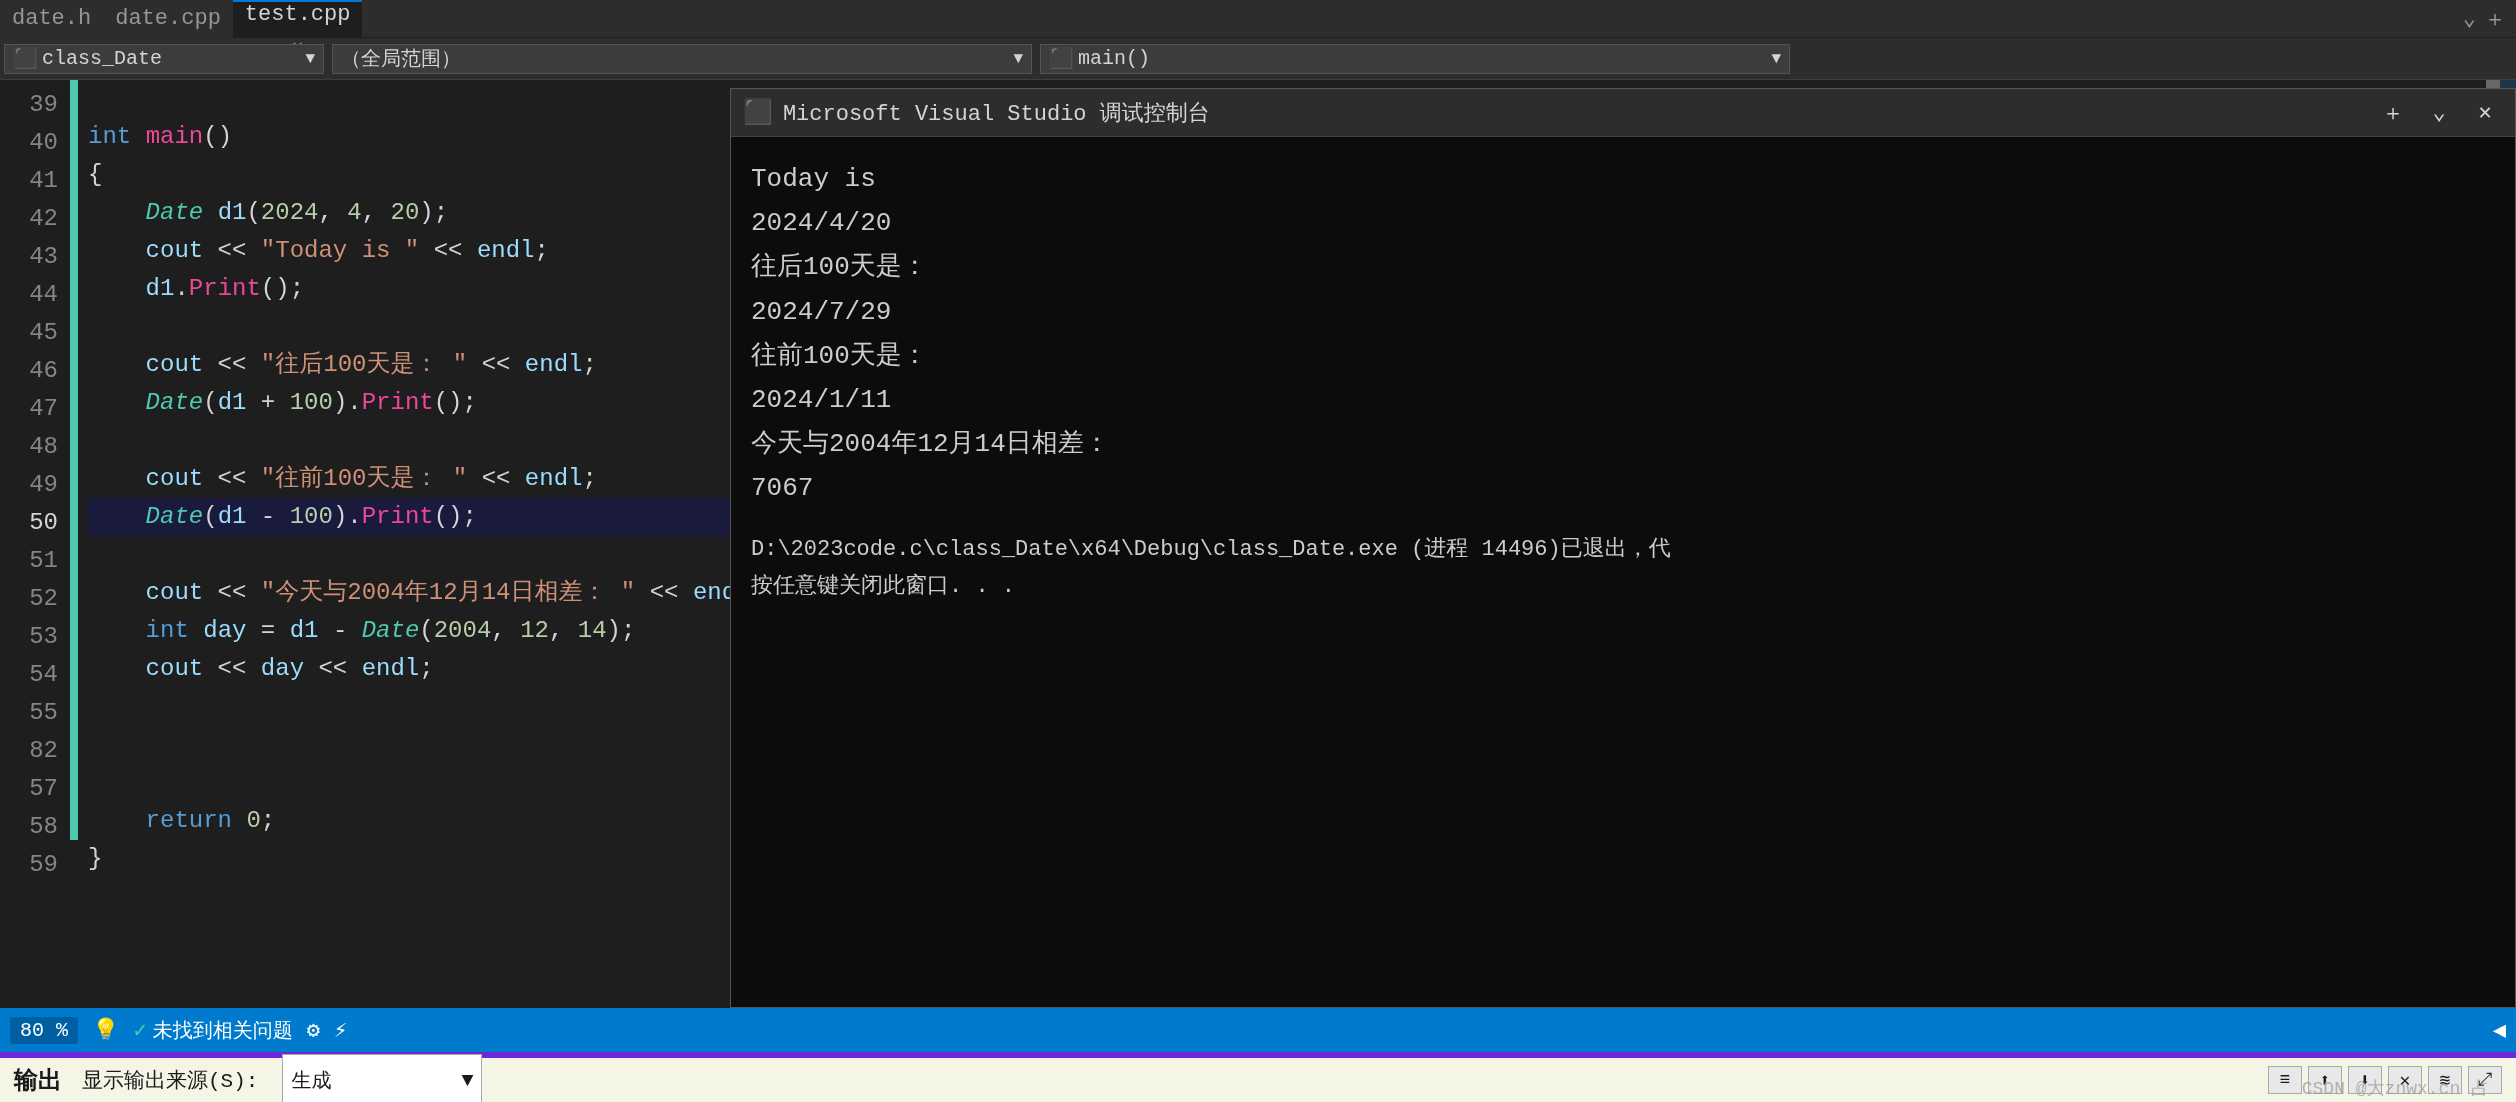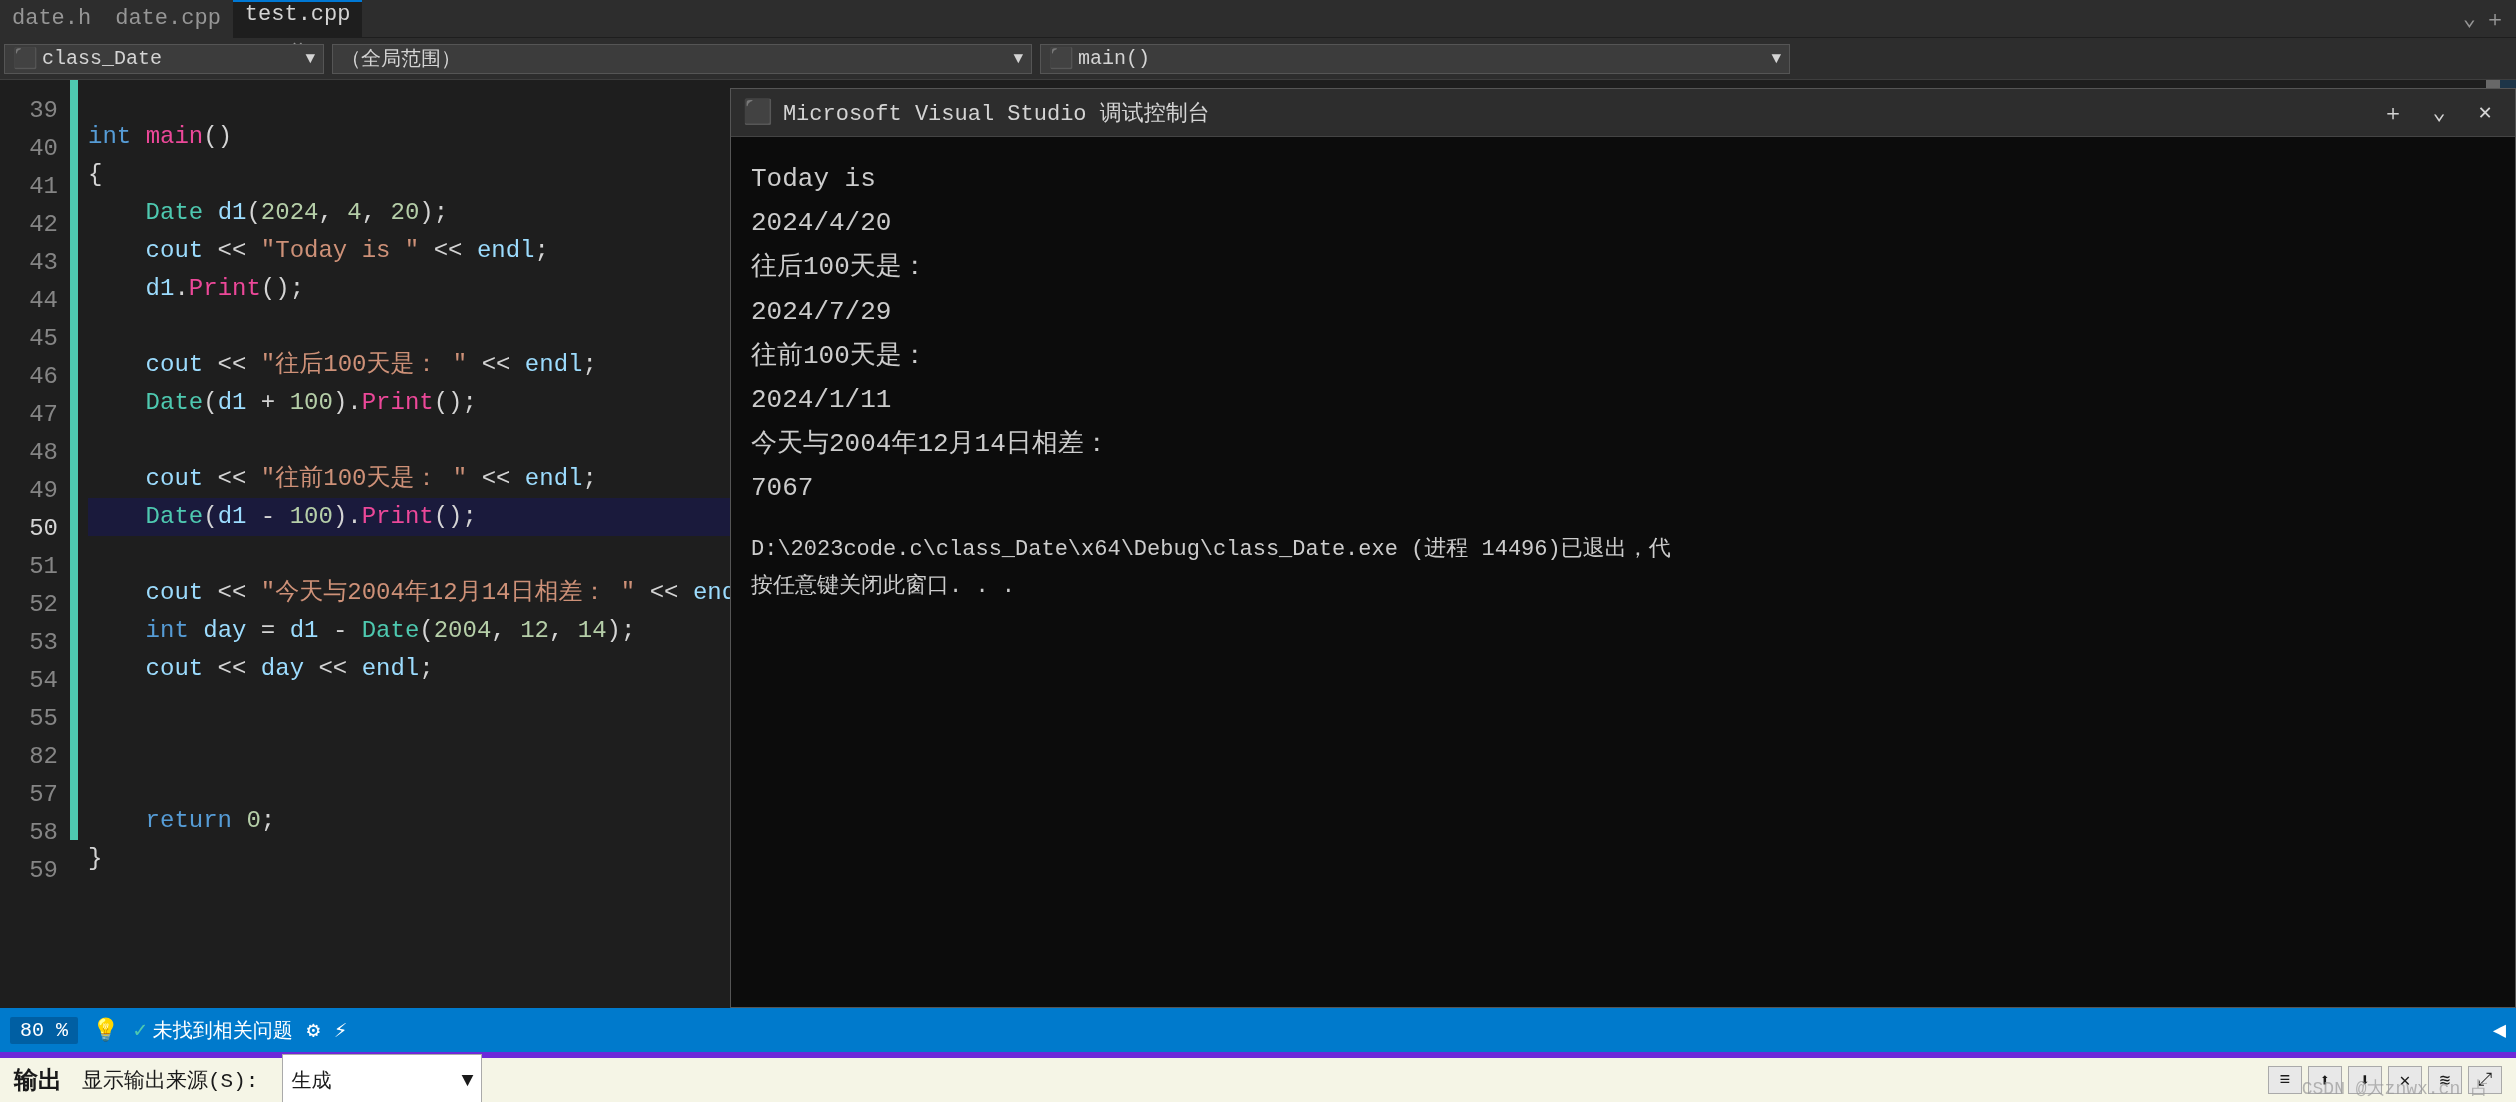--- a/index.html
+++ b/index.html
@@ -91,21 +91,21 @@
       display: flex;
       height: calc(100% - 38px - 42px - 44px - 50px);
       position: relative;
     }
 
     
     .line-numbers {
       background: #1e1e1e;
       color: #858585;
       text-align: right;
-      padding: 12px 12px 0 8px;
+      padding: 6px 12px 0 8px;
       font-size: 24px;
       line-height: 1.6;
       user-select: none;
       min-width: 70px;
       border-right: none;
     }
     .line-numbers .ln {
       display: block;
       height: 38px;
       line-height: 38px;
@@ -139,21 +139,21 @@
       height: 38px;
       white-space: pre;
     }
     .code-line.highlighted {
       background: #0000ff22;
     }
 
     
     .kw { color: #569cd6; }      
     .fn { color: #ec4899; }       
-    .cls { color: #4ec9b0; }      
+    .cls { color: #4ec9b0; font-style: italic; }      
     .str { color: #ce9178; }      
     .str-zh { color: #ce9178; }       
     .num { color: #b5cea8; }      
     .var { color: #9cdcfe; }      
     .plain { color: #d4d4d4; }
 
     
     .scrollbar-area {
       width: 14px;
       background: #3e3e3e;

